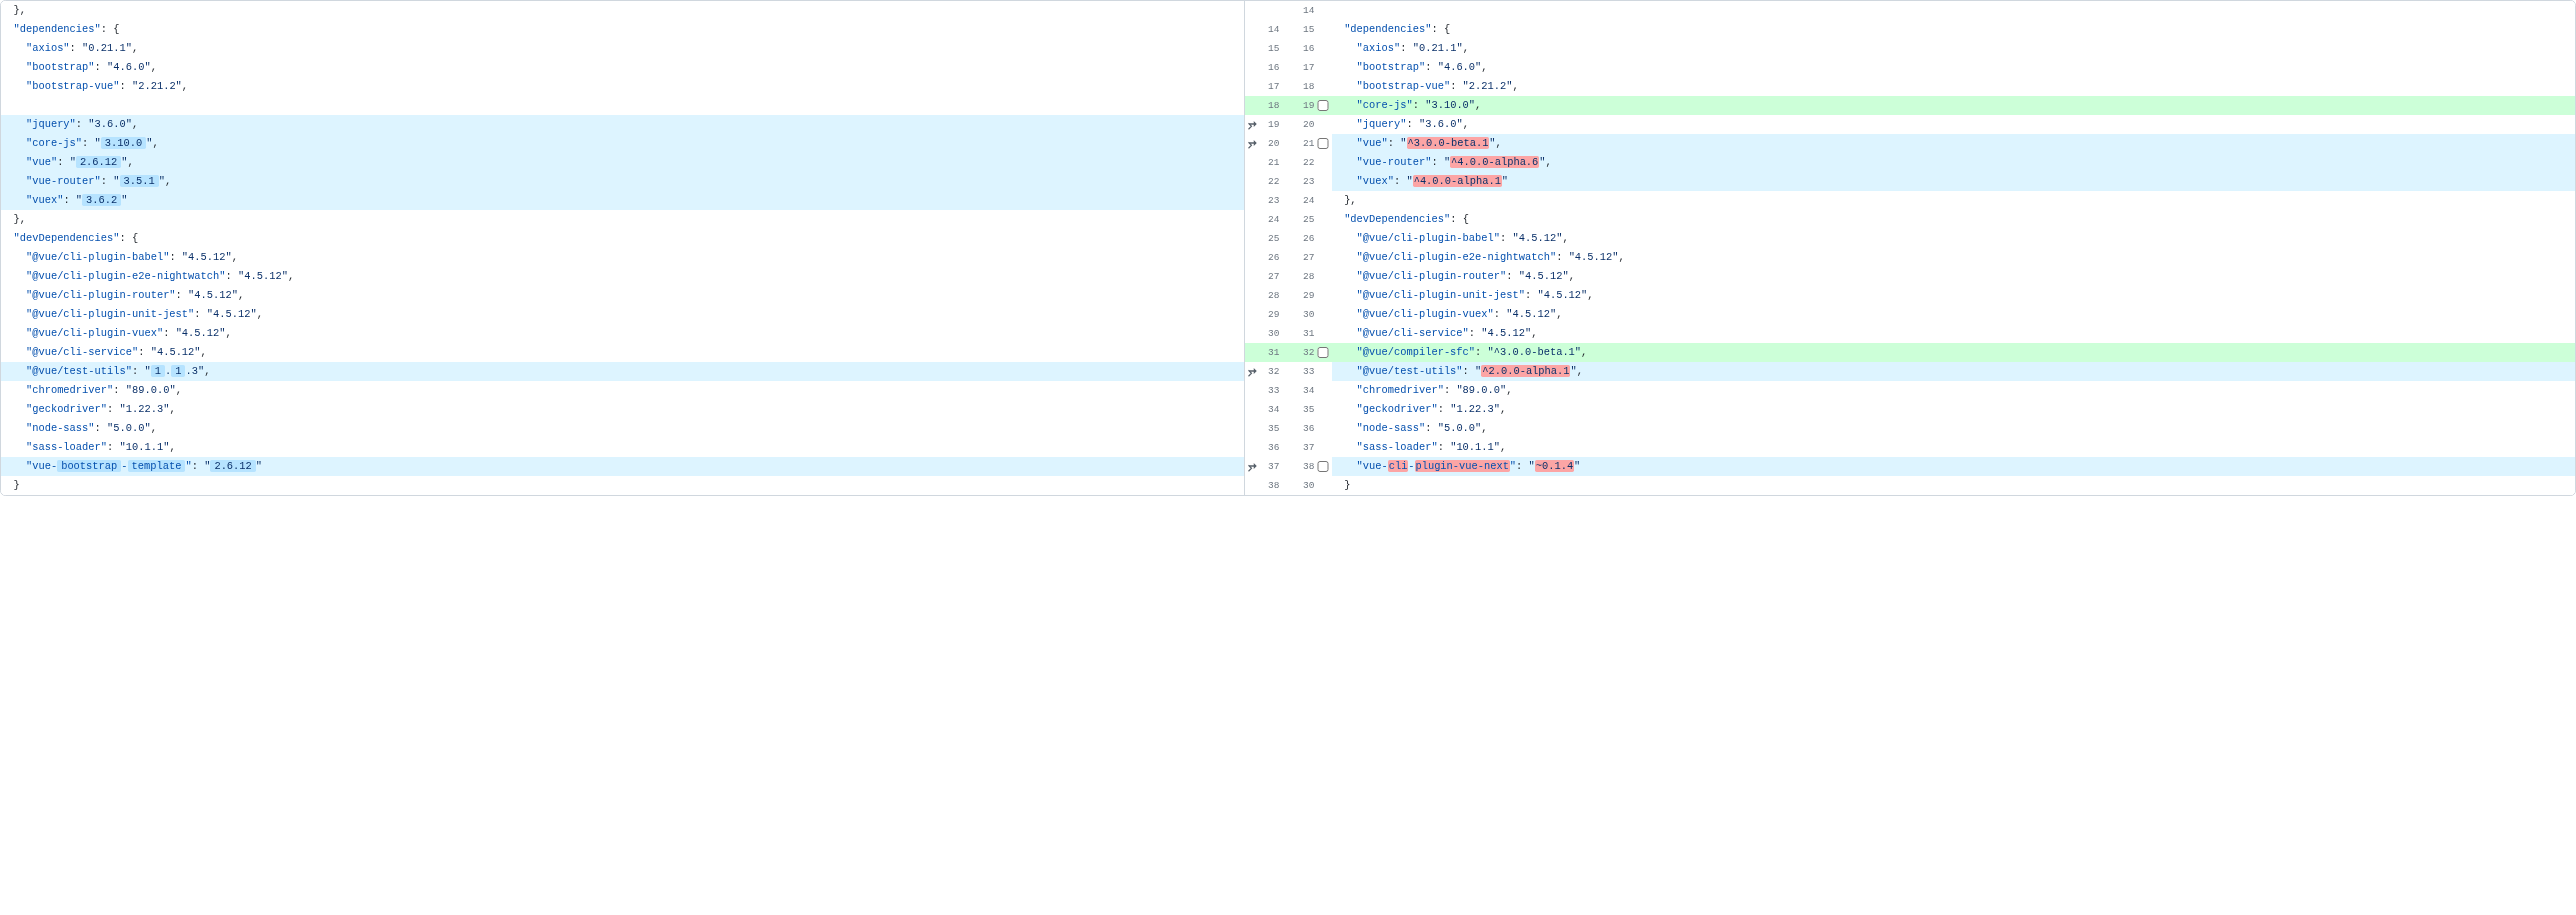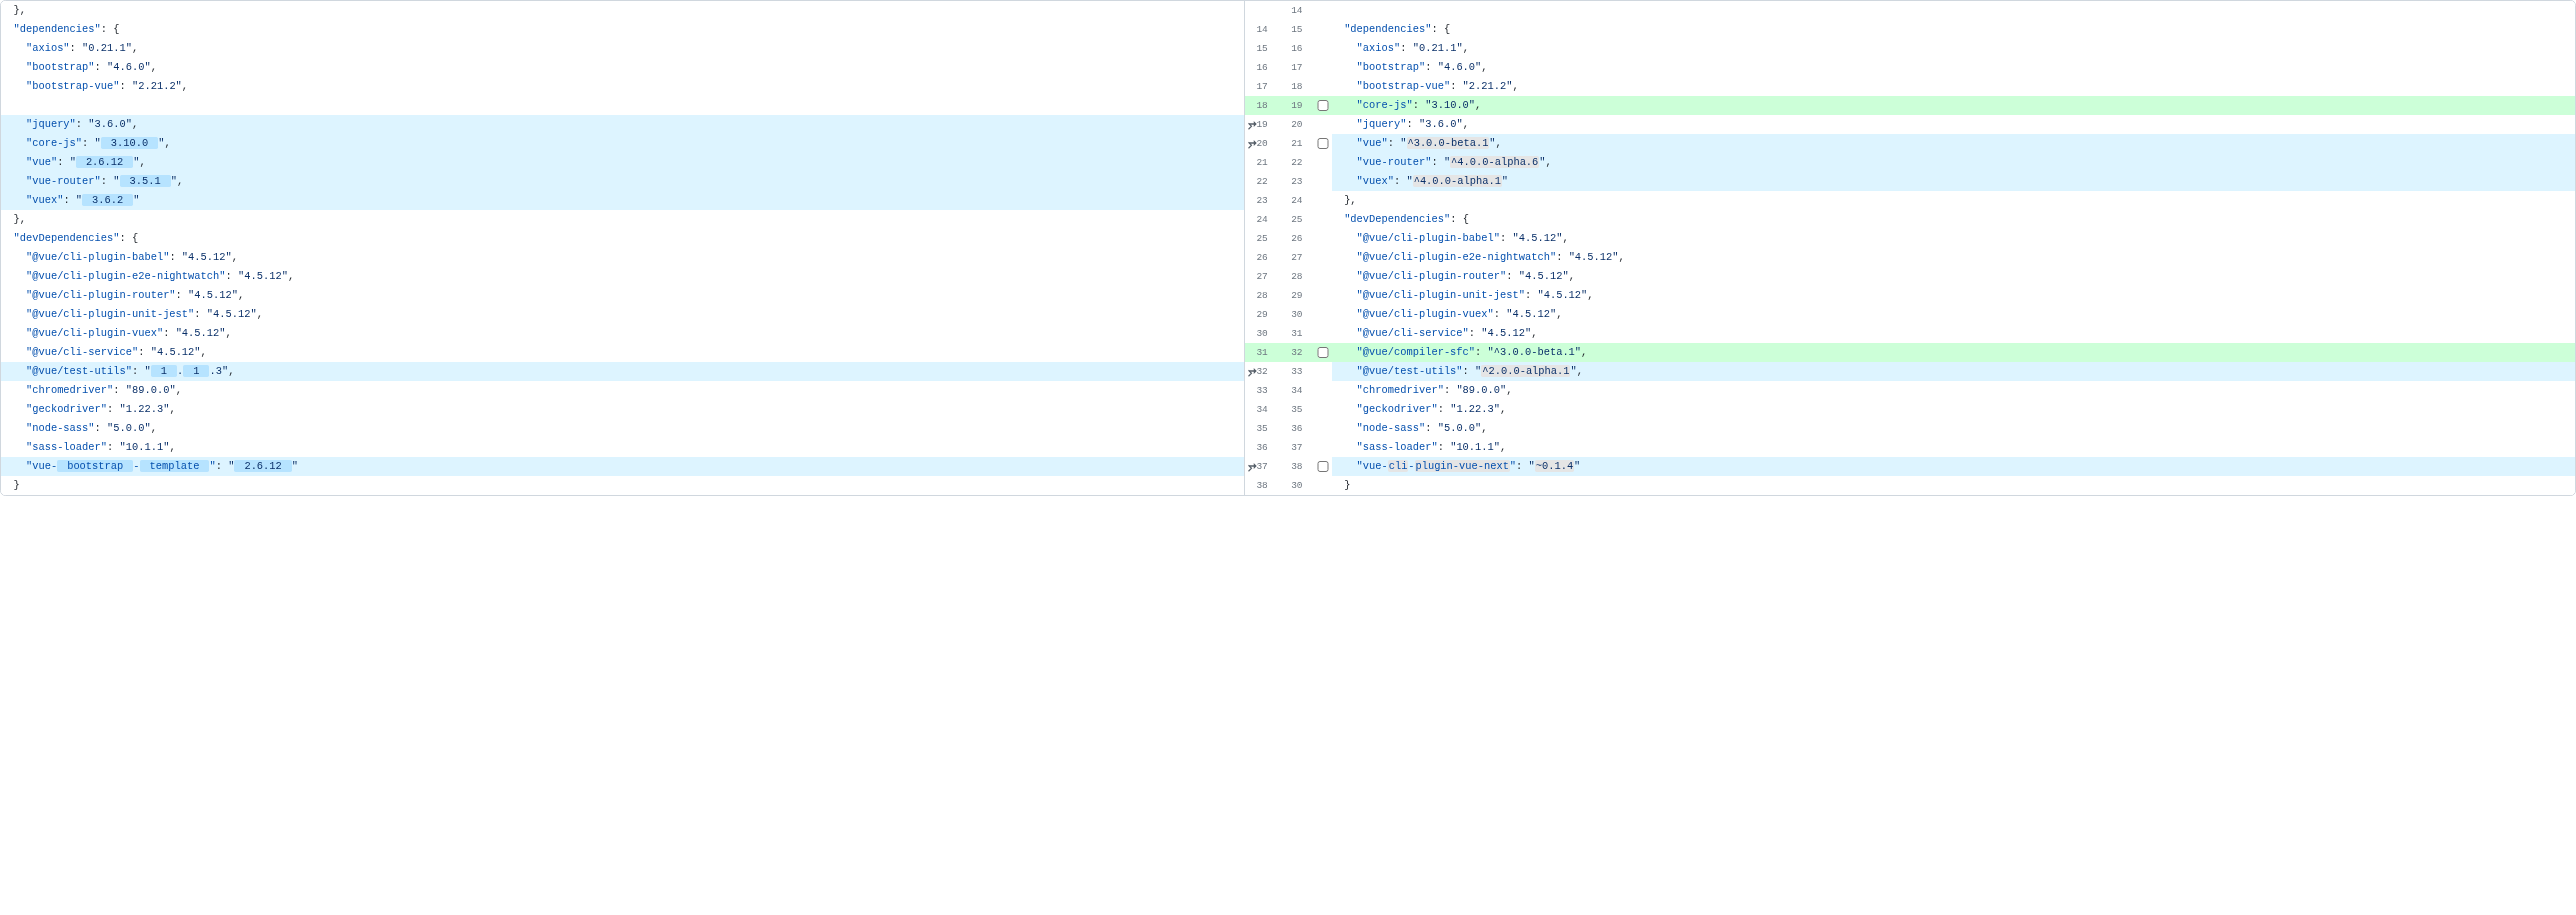--- a/index.html
+++ b/index.html
@@ -31,21 +31,21 @@
     height: 19px;
     font-size: 10.4px;
     white-space: pre;
     overflow: hidden;
   }
   td.code.left  { width: calc(50% - 43px); }
   td.code.right { width: calc(50% - 43px); }
   td.num {
     width: 35px;
     min-width: 35px;
-    text-align: center;
+    text-align: right;
     padding: 0 8.7px 0 3.5px;
     color: #6e7781;
     font-size: 9.5px;
     line-height: 19px;
     height: 19px;
     user-select: none;
     background: #fff;
     position: relative;
   }
   td.num.lnum-left  { border-left: 0.9px solid #d0d7de; }
@@ -83,22 +83,22 @@
     color: #57606a;
   }
   .moved-icon svg { width: 12px; height: 12px; }
 
   
   .k  { color: #0550ae; }           
   .s  { color: #0a3069; }           
   .p  { color: #24292f; }           
 
   
-  .wdel { background: #b6e3ff; border-radius: 1.7px; padding: 0 10px; }
-  .wadd { background: #e5e5e5; border-radius: 1.7px; padding: 0 0.9px; }
+  .wdel { background: #b6e3ff; border-radius: 1.7px; padding: 0 4px; }
+  .wadd { background: #fca5a5; border-radius: 1.7px; padding: 0 0.9px; }
 
   tr.first td.code.left,
   tr.first td.code.right { border-top: 0; }
 </style>
 </head>
 <body>
 
 <div class="diff-wrap">
   <table class="diff">
     <tbody id="diff-body">

